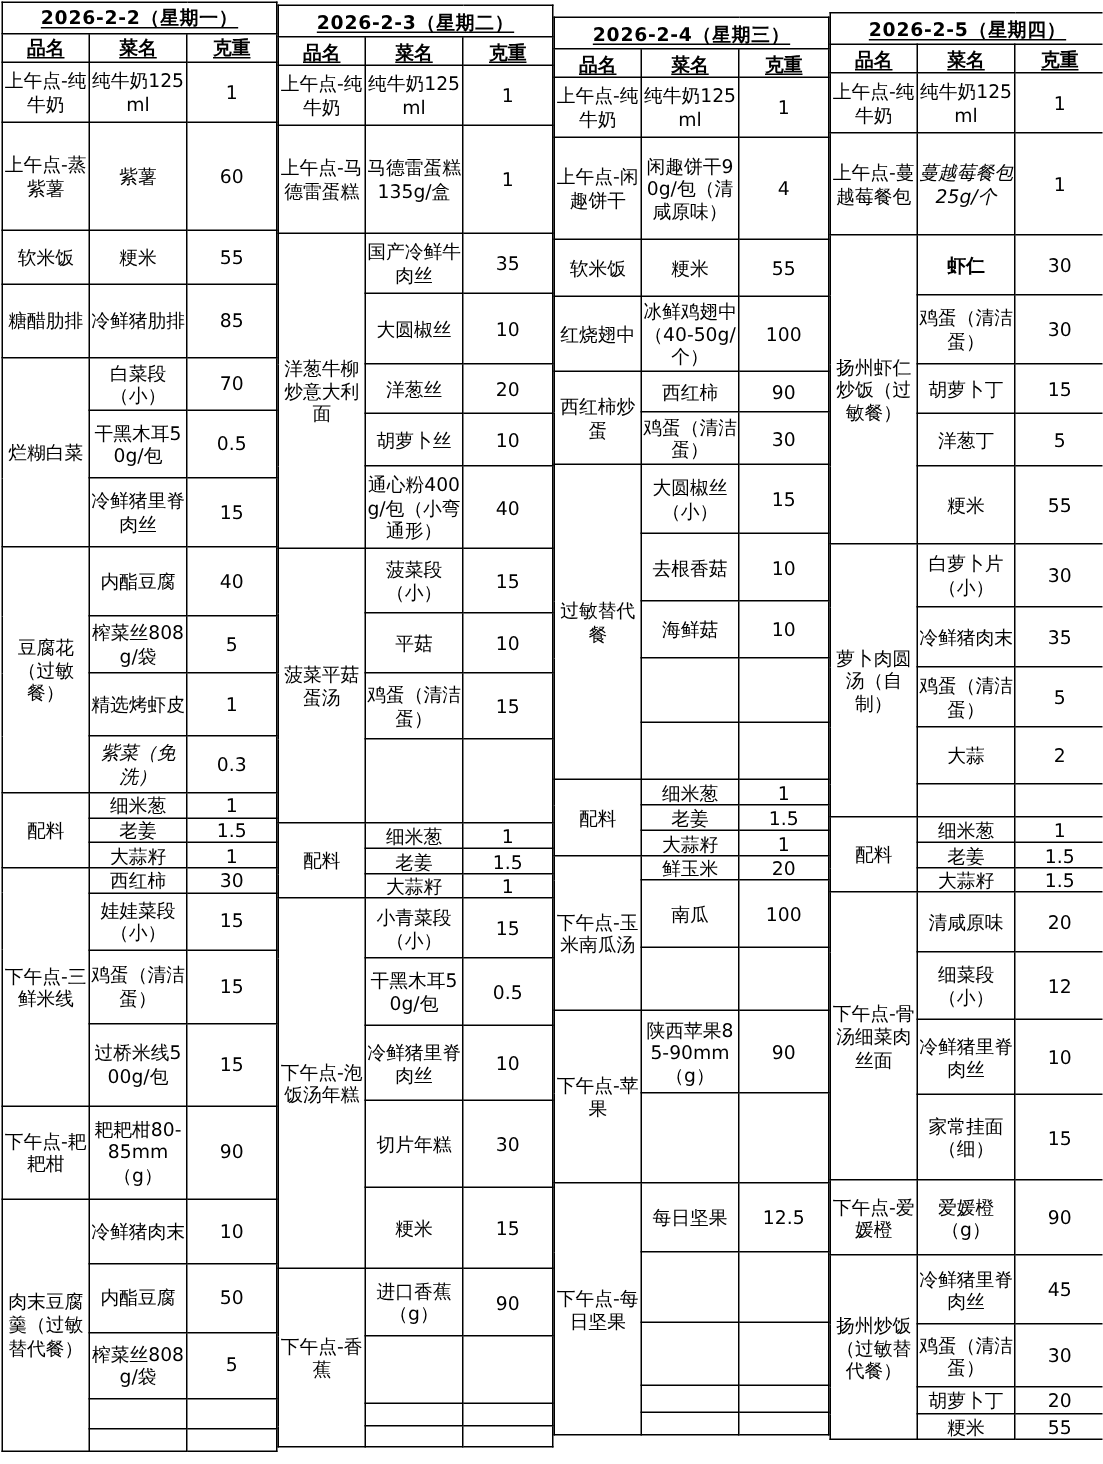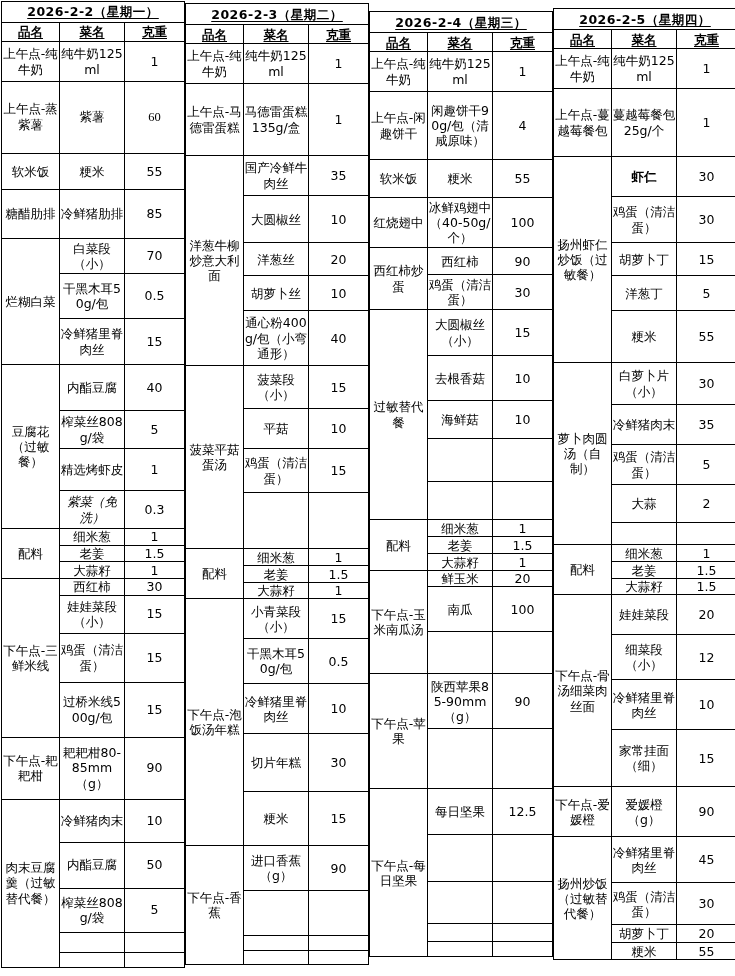--- a/index.html
+++ b/index.html
@@ -37,21 +37,21 @@
             <td class="colhead">菜名</td>
             <td class="colhead">克重</td>
           </tr>
           <tr style="height: 40px;">
             <td class="gname" rowspan="1">上午点-纯牛奶</td>
             <td>
               <div class="cellbox" style="max-height: 37px;">纯牛奶125ml</div>
             </td>
             <td>1</td>
           </tr>
-          <tr style="height: 72px; font-family: Liberation Serif, serif;">
+          <tr style="height: 72px;">
             <td class="gname" rowspan="1">上午点-蒸紫薯</td>
             <td>
               <div class="cellbox" style="max-height: 69px;">紫薯</div>
             </td>
             <td>60</td>
           </tr>
           <tr style="height: 36px;">
             <td class="gname" rowspan="1">软米饭</td>
             <td>
               <div class="cellbox" style="max-height: 33px;">粳米</div>
@@ -544,21 +544,21 @@
           <tr style="height: 40px;">
             <td class="gname" rowspan="1">上午点-纯牛奶</td>
             <td>
               <div class="cellbox" style="max-height: 37px;">纯牛奶125ml</div>
             </td>
             <td>1</td>
           </tr>
           <tr style="height: 68px;">
             <td class="gname" rowspan="1">上午点-蔓越莓餐包</td>
             <td>
-              <div class="cellbox" style="max-height: 65px;">蔓越莓餐包25g/个</div>
+              <div class="cellbox" style="max-height: 65px; font-style: italic;">蔓越莓餐包25g/个</div>
             </td>
             <td>1</td>
           </tr>
           <tr style="height: 40px;">
             <td class="gname" rowspan="5">扬州虾仁炒饭（过敏餐）</td>
             <td>
               <div class="cellbox" style="max-height: 37px; font-weight: bold;">虾仁</div>
             </td>
             <td>30</td>
           </tr>
@@ -632,21 +632,21 @@
           </tr>
           <tr style="height: 16px;">
             <td>
               <div class="cellbox" style="max-height: 13px;">大蒜籽</div>
             </td>
             <td>1.5</td>
           </tr>
           <tr style="height: 40px;">
             <td class="gname" rowspan="4">下午点-骨汤细菜肉丝面</td>
             <td>
-              <div class="cellbox" style="max-height: 37px;">娃娃菜段</div>
+              <div class="cellbox" style="max-height: 37px;">清咸原味</div>
             </td>
             <td>20</td>
           </tr>
           <tr style="height: 45px;">
             <td>
               <div class="cellbox" style="max-height: 42px;">细菜段（小）</div>
             </td>
             <td>12</td>
           </tr>
           <tr style="height: 50px;">

